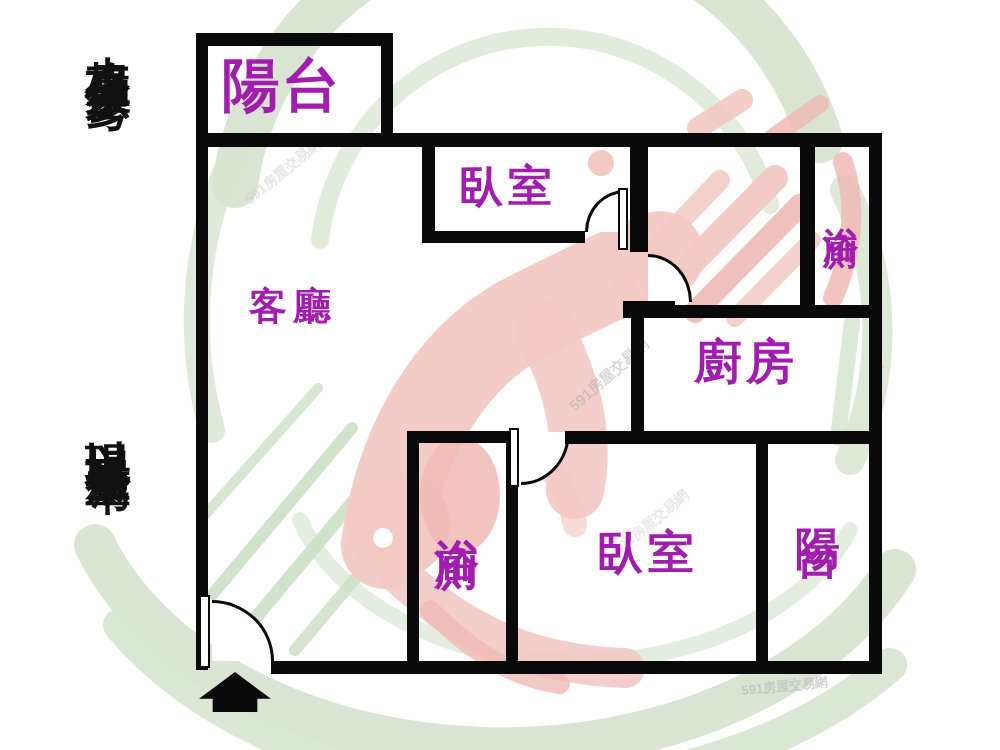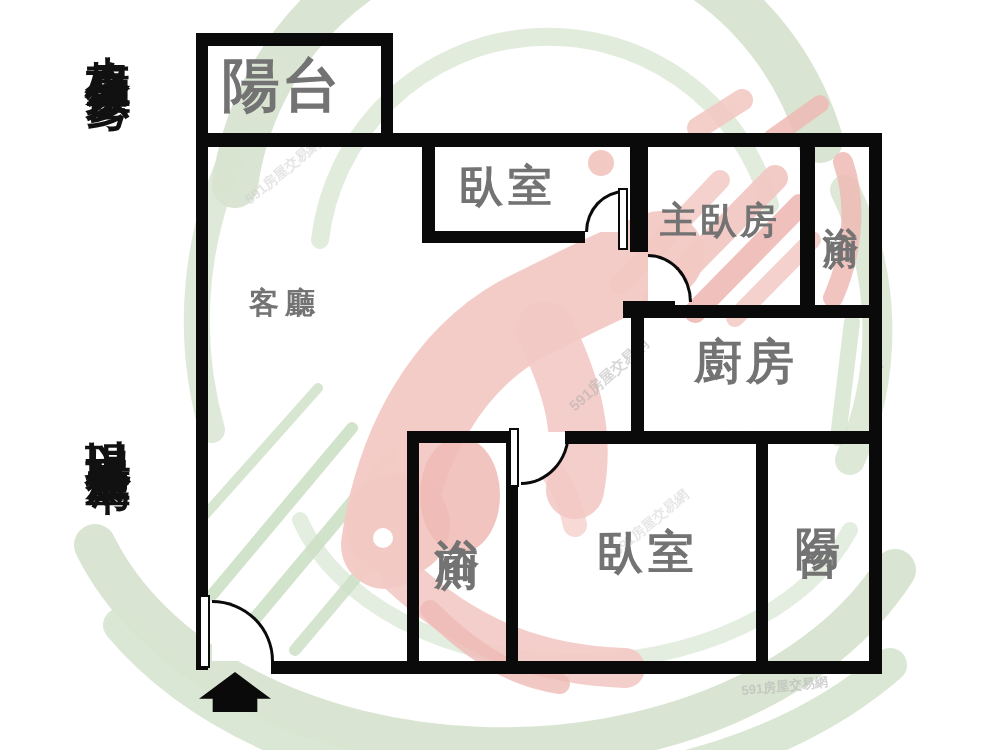--- a/index.html
+++ b/index.html
@@ -6,21 +6,21 @@
   body{width:1000px;height:750px;overflow:hidden;background:#ffffff;
        font-family:"Liberation Serif","DejaVu Serif",serif;}
   #canvas{position:relative;width:1000px;height:750px;background:#fff;}
   #wm{position:absolute;left:0;top:0;z-index:1;}
   .wall{position:absolute;background:#0a0a0a;z-index:3;}
   .leaf{position:absolute;background:#ffffff;border:2px solid #0a0a0a;z-index:4;box-sizing:border-box;}
   .arc{position:absolute;border:0 solid #0a0a0a;background:#ffffff;z-index:2;box-sizing:border-box;}
   .arc-tl{border-top-left-radius:100% 100%;border-top-width:3px;border-left-width:3px;}
   .arc-tr{border-top-right-radius:100% 100%;border-top-width:3px;border-right-width:3px;}
   .arc-br{border-bottom-right-radius:100% 100%;border-bottom-width:3px;border-right-width:3px;}
-  .lbl{position:absolute;color:#737373;z-index:5;font-weight:bold;line-height:1.04;white-space:nowrap;}
+  .lbl{position:absolute;color:#a21caf;z-index:5;font-weight:bold;line-height:1.04;white-space:nowrap;}
   .vert{writing-mode:vertical-rl;text-orientation:upright;}
   .disc{position:absolute;color:#111;z-index:5;font-weight:bold;
         writing-mode:vertical-rl;text-orientation:upright;
         font-size:45px;letter-spacing:5px;line-height:1;}
   #arrow{position:absolute;left:199px;top:672px;width:72px;height:40px;background:#0a0a0a;z-index:4;
          clip-path:polygon(50% 0,100% 67%,81% 67%,81% 100%,19% 100%,19% 67%,0 67%);}
 </style>
 </head>
 <body>
 
@@ -105,23 +105,22 @@
   <div class="arc arc-br" style="left:521px;top:432px;width:49px;height:53px"></div>
   <div class="leaf" style="left:509px;top:428px;width:10px;height:59px"></div>
 
   <div class="arc arc-tr" style="left:212px;top:600px;width:62px;height:61px"></div>
   <div class="leaf" style="left:199px;top:595px;width:11px;height:73px"></div>
 
   <div id="arrow"></div>
 
   <div class="lbl" style="left:222px;top:56px;font-size:58px;letter-spacing:2px">陽台</div>
   <div class="lbl" style="left:459px;top:164px;font-size:44px;letter-spacing:5px">臥室</div>
-  <div class="lbl" style="left:660px;top:202px;font-size:37px;letter-spacing:3px">主臥房</div>
   <div class="lbl vert" style="left:821px;top:198px;font-size:36px;letter-spacing:3px">浴廁</div>
-  <div class="lbl" style="left:249px;top:287px;font-size:30px;letter-spacing:6px">客廳</div>
+  <div class="lbl" style="left:249px;top:287px;font-size:38px;letter-spacing:6px">客廳</div>
   <div class="lbl" style="left:694px;top:337px;font-size:48px;letter-spacing:4px">廚房</div>
   <div class="lbl vert" style="left:433px;top:502px;font-size:45px;letter-spacing:4px">浴廁</div>
   <div class="lbl" style="left:597px;top:529px;font-size:46px;letter-spacing:5px">臥室</div>
   <div class="lbl vert" style="left:794px;top:493px;font-size:45px;letter-spacing:4px">陽台</div>
 
   <div class="disc" style="left:85px;top:20px;height:372px">本格局僅供參考</div>
   <div class="disc" style="left:85px;top:404px;height:346px">以現場看屋爲準</div>
 
 </div>
 

